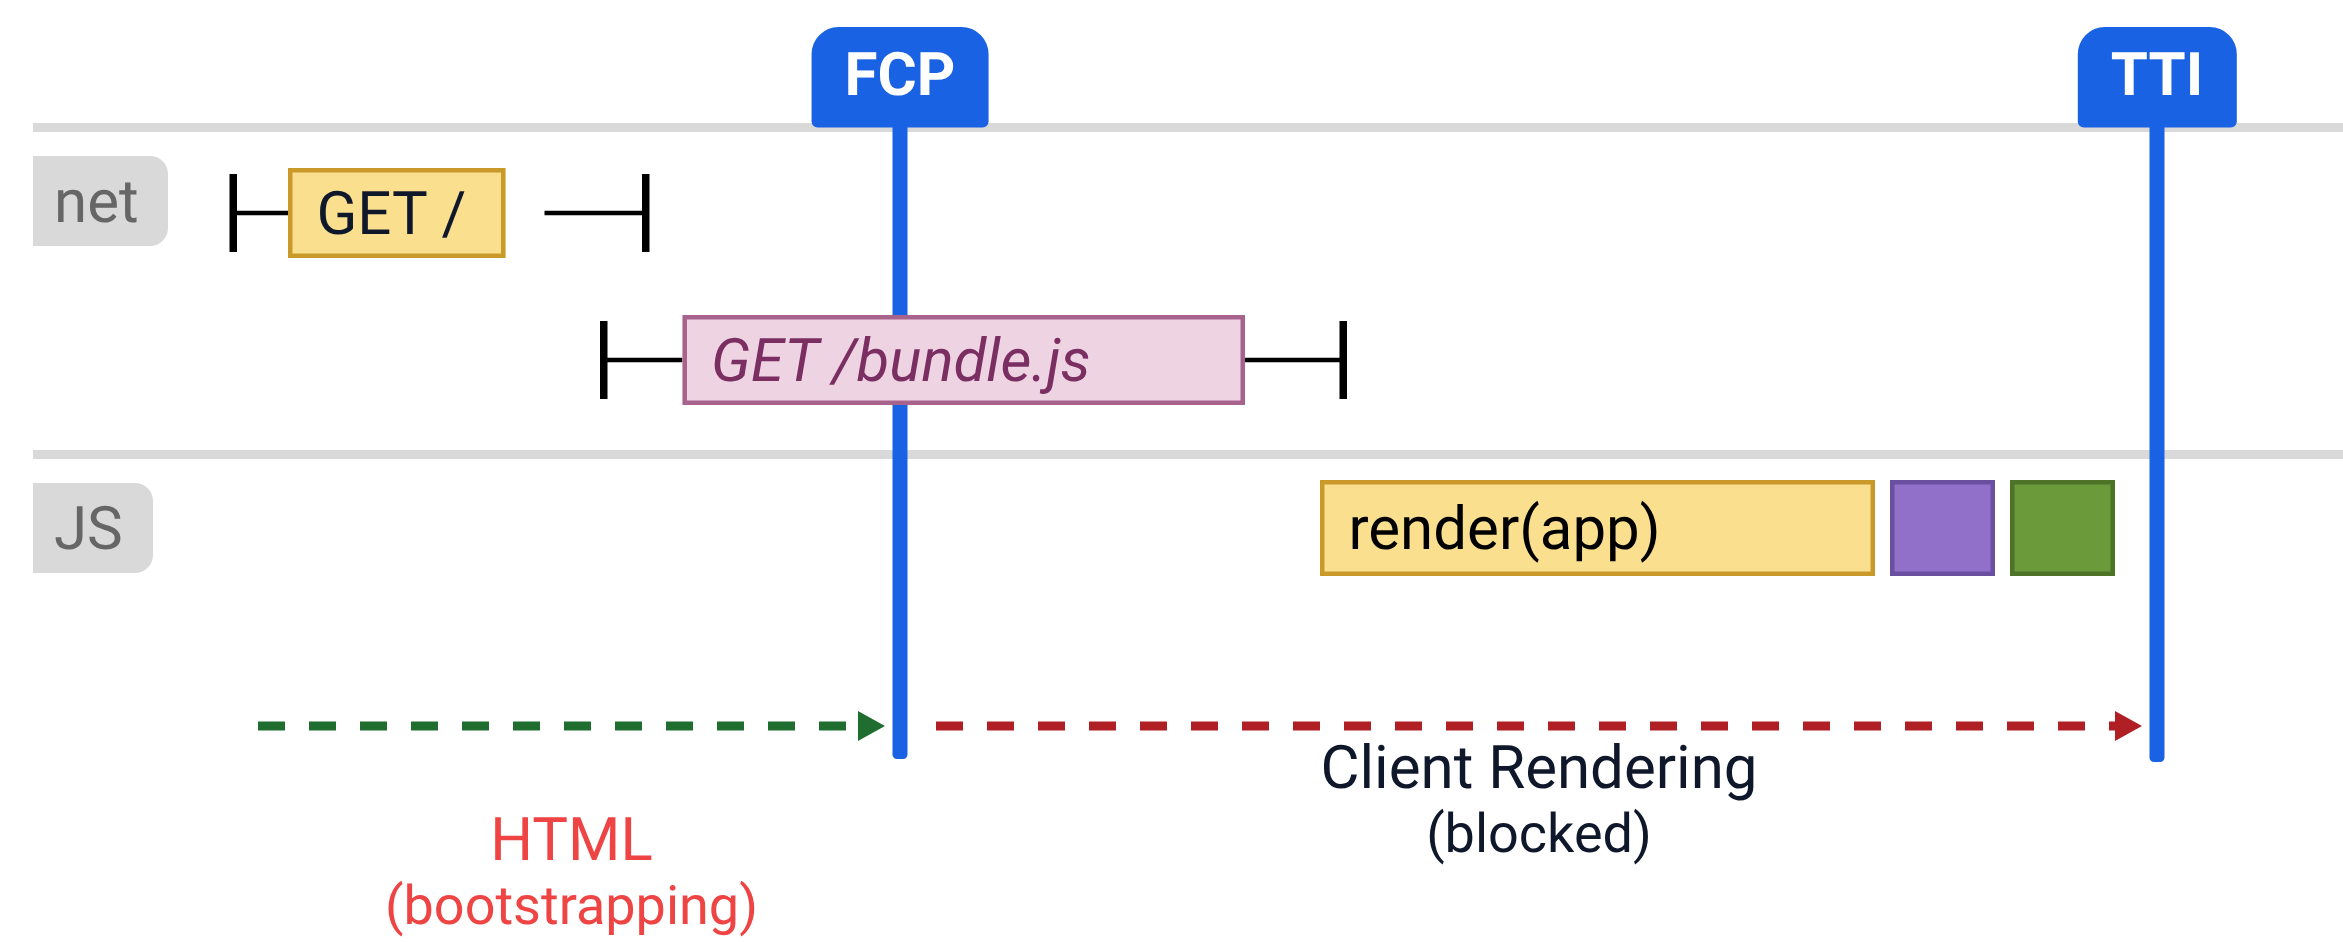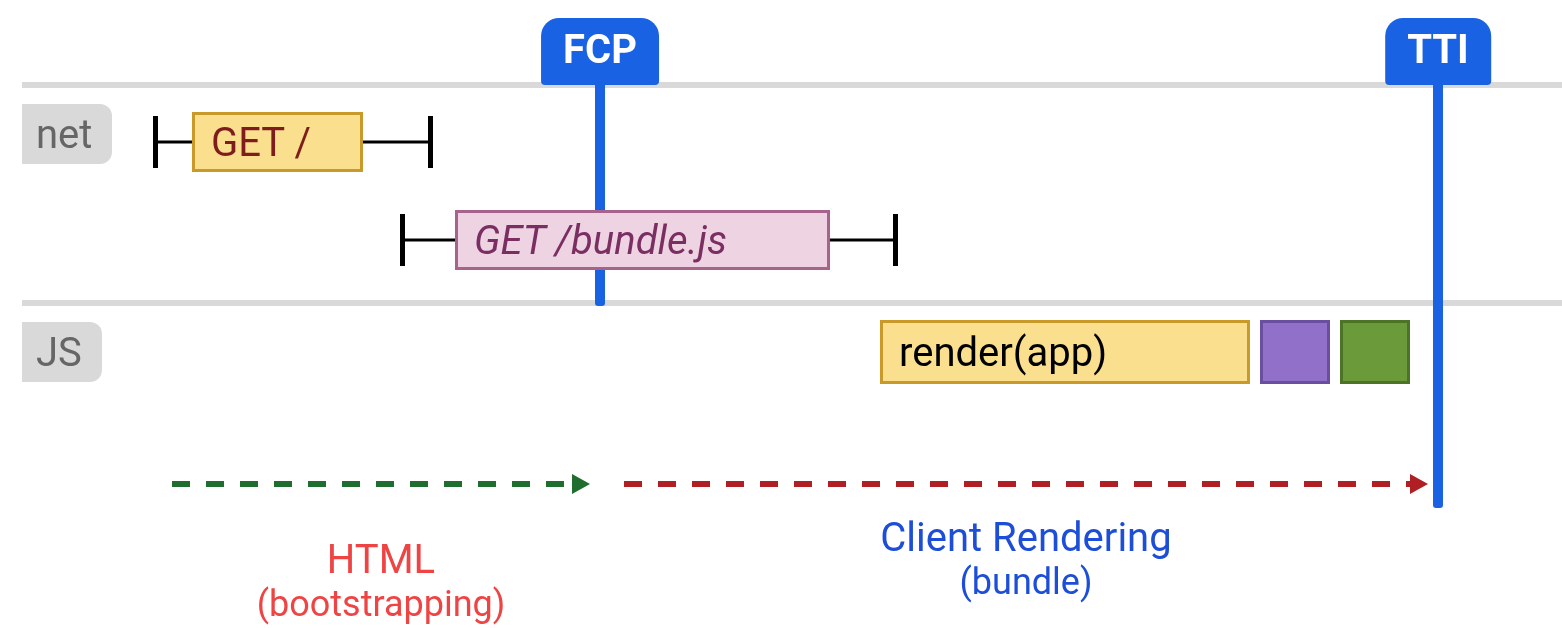--- a/index.html
+++ b/index.html
@@ -44,34 +44,34 @@
   <div class="lane-line" id="laneLineNet" style="top: 82px;"></div>
   <div class="lane-line" id="laneLineJs" style="top: 300px;"></div>
 
   <div class="lane-label" id="laneLabelJs" style="top: 322px;">
     <span>JS</span>
   </div>
   <div class="lane-label" id="laneLabelNet" style="top: 104px;">
     <span>net</span>
   </div>
 
-  <div class="milestone" id="msFcp" style="left: 595px; height: 288px; text-align: center;">
+  <div class="milestone" id="msFcp" style="left: 595px; height: 488px; text-align: center;">
     <div class="pill">FCP</div>
   </div>
   <div class="milestone" id="msTti" style="left: 1433px; height: 490px;">
     <div class="pill">TTI</div>
   </div>
 
   <div id="netReqs">
       <div class="req" style="top: 112px; left: 0px; right: 0px;">
         <div class="whisker" style="left: 155px; width: 37px; transform: translateY(-50%);"></div>
         <div class="whisker" style="left: 363px; width: 67px; transform: translateY(-50%);"></div>
         <div class="cap" style="left: 153px;"></div>
         <div class="cap" style="left: 428px;"></div>
-        <div class="box" style="left: 192px; width: 171px; background: rgb(250, 223, 143); border-color: rgb(201, 154, 42); color: #7f1d1d;">GET /</div>
+        <div class="box" style="left: 192px; width: 145px; background: rgb(250, 223, 143); border-color: rgb(201, 154, 42); color: #0f172a;">GET /</div>
       </div>
       <div class="req" style="top: 210px; left: 0px; right: 0px;">
         <div class="whisker" style="left: 402px; width: 53px; transform: translateY(-50%);"></div>
         <div class="whisker" style="left: 830px; width: 65px; transform: translateY(-50%);"></div>
         <div class="cap" style="left: 400px;"></div>
         <div class="cap" style="left: 893px;"></div>
         <div class="box" style="left: 455px; width: 375px; background: rgb(238, 212, 227); border-color: rgb(167, 99, 140); color: rgb(122, 46, 98); font-style: italic;">GET /bundle.js</div>
       </div>
     </div>
 
@@ -93,19 +93,19 @@
       <div class="arrow-label" style="left: 172px; width: 418px; top: 500px; color: #ef4444; margin-top: 36px;">
         <div>HTML</div>
         <div class="sub">(bootstrapping)</div>
       </div>
       <div class="arrow" style="left: 624px; top: 472px; width: 804px;">
         <svg viewBox="0 0 804 24" preserveAspectRatio="none">
           <line x1="0" y1="12" x2="786" y2="12" stroke="#b01f24" stroke-width="6" stroke-dasharray="18 16"></line>
           <path d="M786 2 L804 12 L786 22 Z" fill="#b01f24"></path>
         </svg>
       </div>
-      <div class="arrow-label" style="left: 624px; width: 804px; top: 514px; color: #1d4ed8;">
+      <div class="arrow-label" style="left: 624px; width: 804px; top: 488px; color: #0f172a;">
         <div>Client Rendering</div>
-        <div class="sub">(bundle)</div>
+        <div class="sub">(blocked)</div>
       </div>
     </div>
 
 </div>
 
 </body></html>

